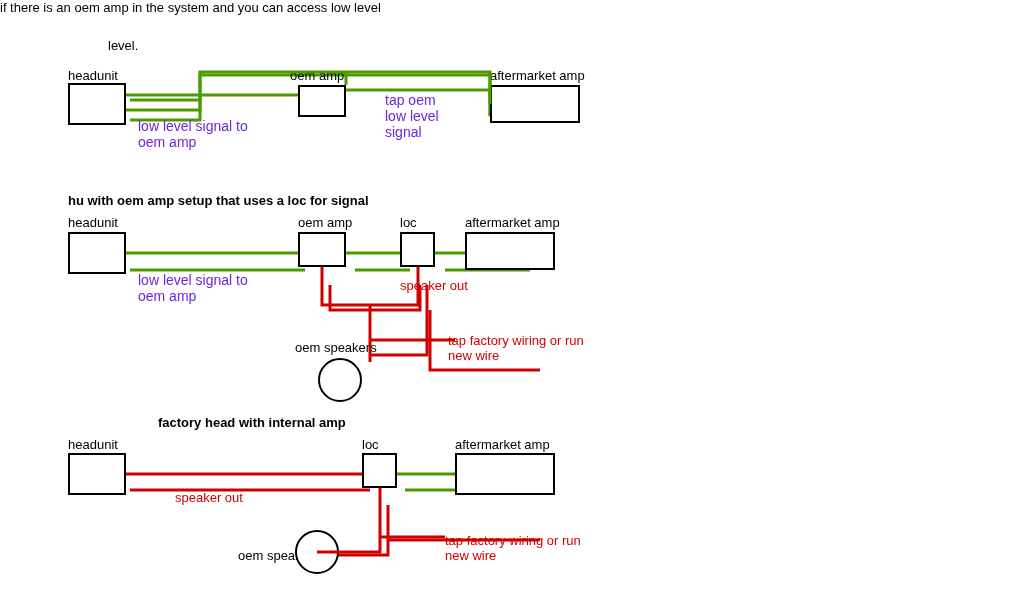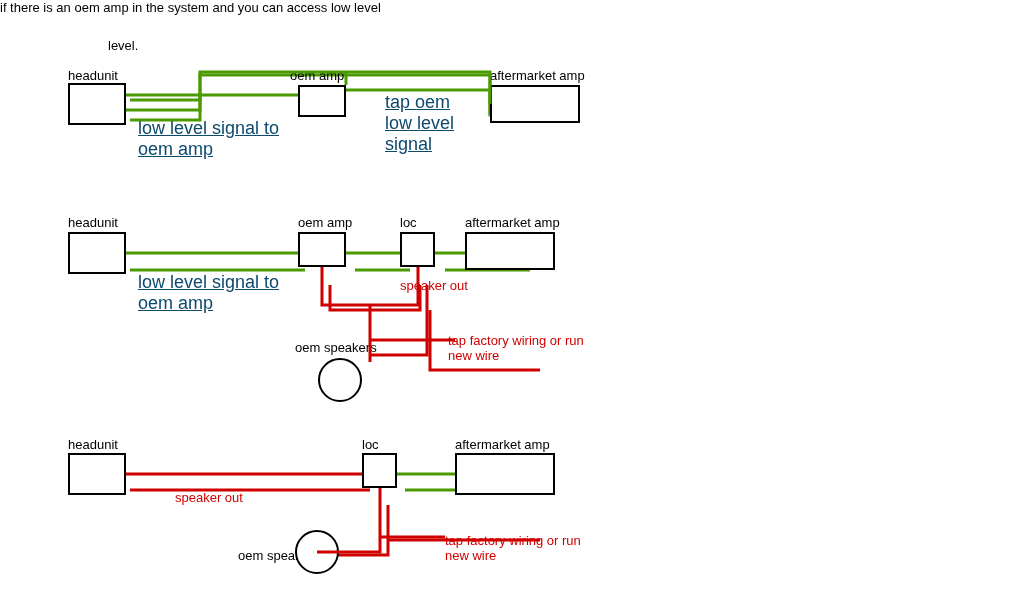--- a/index.html
+++ b/index.html
@@ -17,23 +17,22 @@
       width: 1024px;
       height: 604px;
     }
     .label {
       position: absolute;
       color: #000;
       font-size: 13px;
     }
     .label-green {
       position: absolute;
-      color: #0c4a6e;
-      font-size: 18px;
-      text-decoration: underline;
+      color: #6d28d9;
+      font-size: 14px;
     }
     .label-red {
       position: absolute;
       color: #d00000;
       font-size: 13px;
     }
     .label-bold {
       font-weight: bold;
     }
     .box {
@@ -100,20 +99,21 @@
   <div class="box" style="left:298px;top:85px;width:48px;height:32px;"></div>
 
   <div class="label" style="left:490px;top:68px;">aftermarket amp</div>
 
   <div class="box" style="left:490px;top:85px;width:90px;height:38px;"></div>
 
   <div class="label-green" style="left:138px;top:118px;">low level signal to<br>oem amp</div>
 
   <div class="label-green" style="left:385px;top:92px;">tap oem<br>low level<br>signal</div>
 
+  <div class="label label-bold" style="left:68px;top:193px;">hu with oem amp setup that uses a loc for signal</div>
 
   <div class="label" style="left:68px;top:215px;">headunit</div>
 
   <div class="box" style="left:68px;top:232px;width:58px;height:42px;"></div>
 
   <div class="label" style="left:298px;top:215px;">oem amp</div>
 
   <div class="box" style="left:298px;top:232px;width:48px;height:35px;"></div>
 
   <div class="label" style="left:400px;top:215px;">loc</div>
@@ -127,20 +127,21 @@
   <div class="label-green" style="left:138px;top:272px;">low level signal to<br>oem amp</div>
 
   <div class="label-red" style="left:400px;top:278px;">speaker out</div>
 
   <div class="label" style="left:295px;top:340px;">oem speakers</div>
 
   <div class="circle" style="left:318px;top:358px;width:44px;height:44px;"></div>
 
   <div class="label-red" style="left:448px;top:333px;">tap factory wiring or run<br>new wire</div>
 
+  <div class="label label-bold" style="left:158px;top:415px;">factory head with internal amp</div>
 
   <div class="label" style="left:68px;top:437px;">headunit</div>
 
   <div class="box" style="left:68px;top:453px;width:58px;height:42px;"></div>
 
   <div class="label" style="left:362px;top:437px;">loc</div>
 
   <div class="box" style="left:362px;top:453px;width:35px;height:35px;"></div>
 
   <div class="label" style="left:455px;top:437px;">aftermarket amp</div>

